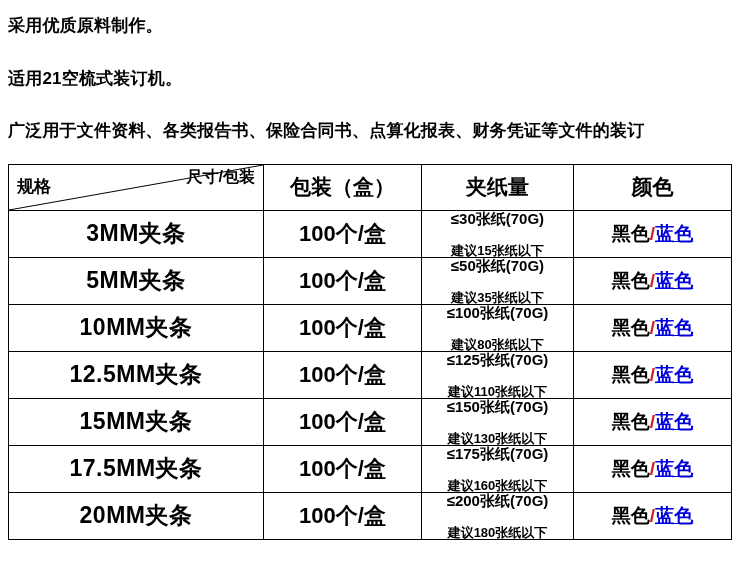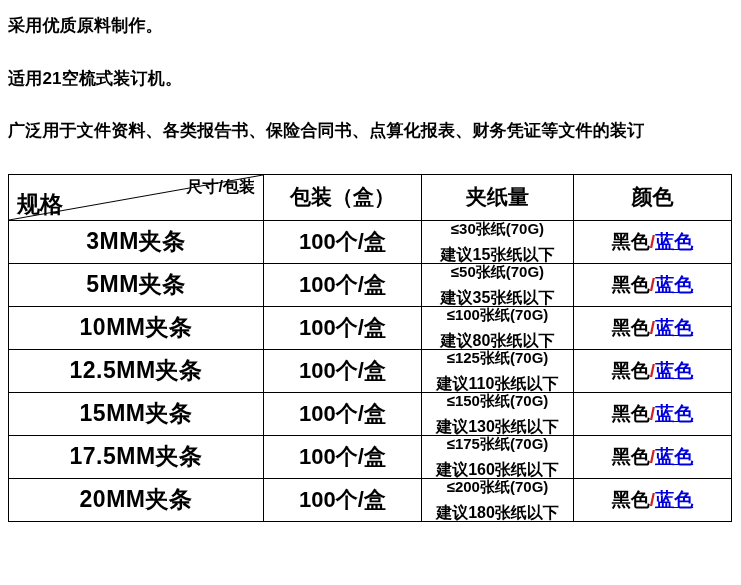--- a/index.html
+++ b/index.html
@@ -25,21 +25,21 @@
     padding: 14px 8px 0 8px;
   }
   .intro p {
     margin: 0 0 28px 0;
     font-size: 17px;
     font-weight: bold;
     line-height: 1.45;
     letter-spacing: 0.2px;
   }
   .intro p.last {
-    margin-bottom: 30px;
+    margin-bottom: 20px;
   }
   table.spec {
     border-collapse: collapse;
     width: 578px;
     margin: 0 8px;
     table-layout: fixed;
   }
   table.spec td, table.spec th {
     border: 1px solid #000000;
     text-align: center;
@@ -70,22 +70,22 @@
   .corner .lbl-a {
     position: absolute;
     right: 8px;
     top: 2px;
     font-size: 16px;
     font-weight: bold;
   }
   .corner .lbl-b {
     position: absolute;
     left: 8px;
-    bottom: 0;
-    font-size: 23px;
+    bottom: 12px;
+    font-size: 17px;
     font-weight: bold;
   }
   
   tr.row td {
     height: 40px;
   }
   .cell-spec {
     font-size: 23px;
     font-weight: bold;
     letter-spacing: 0.5px;
@@ -98,23 +98,23 @@
     line-height: 1.0;
     padding: 1px 0 2px 0;
   }
   .cap-main {
     display: block;
     font-size: 15px;
     font-weight: bold;
   }
   .cap-sub {
     display: block;
-    font-size: 16px;
-    font-weight: bold;
-    margin-top: 11px;
+    font-size: 13px;
+    font-weight: bold;
+    margin-top: 18px;
   }
   .cell-color {
     font-size: 19px;
     font-weight: bold;
   }
   .color-black { color: #000000; }
   .sep { color: #d02020; }
   .color-blue {
     color: #0000dd;
     text-decoration: underline;

